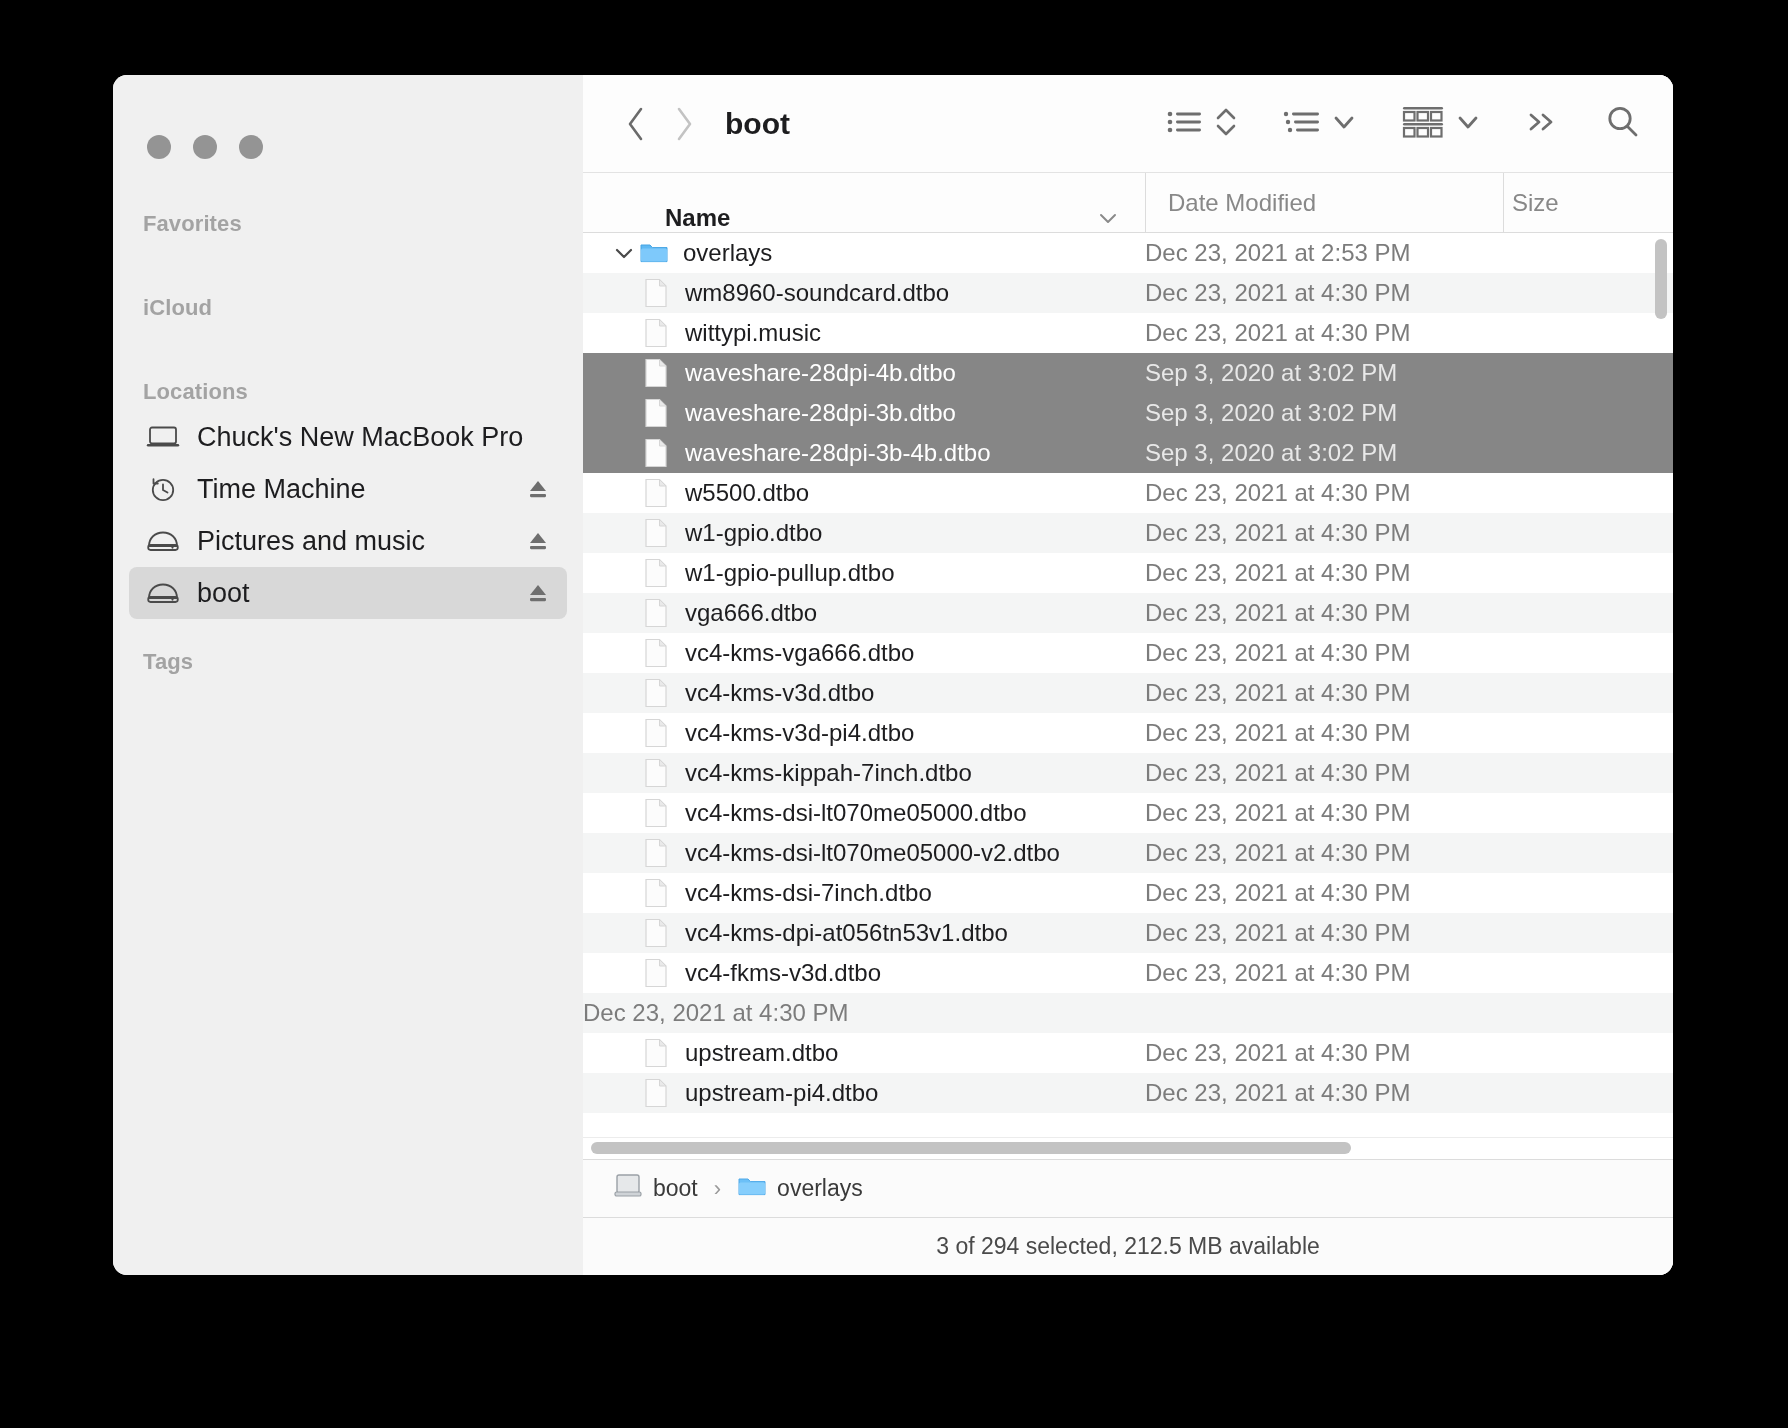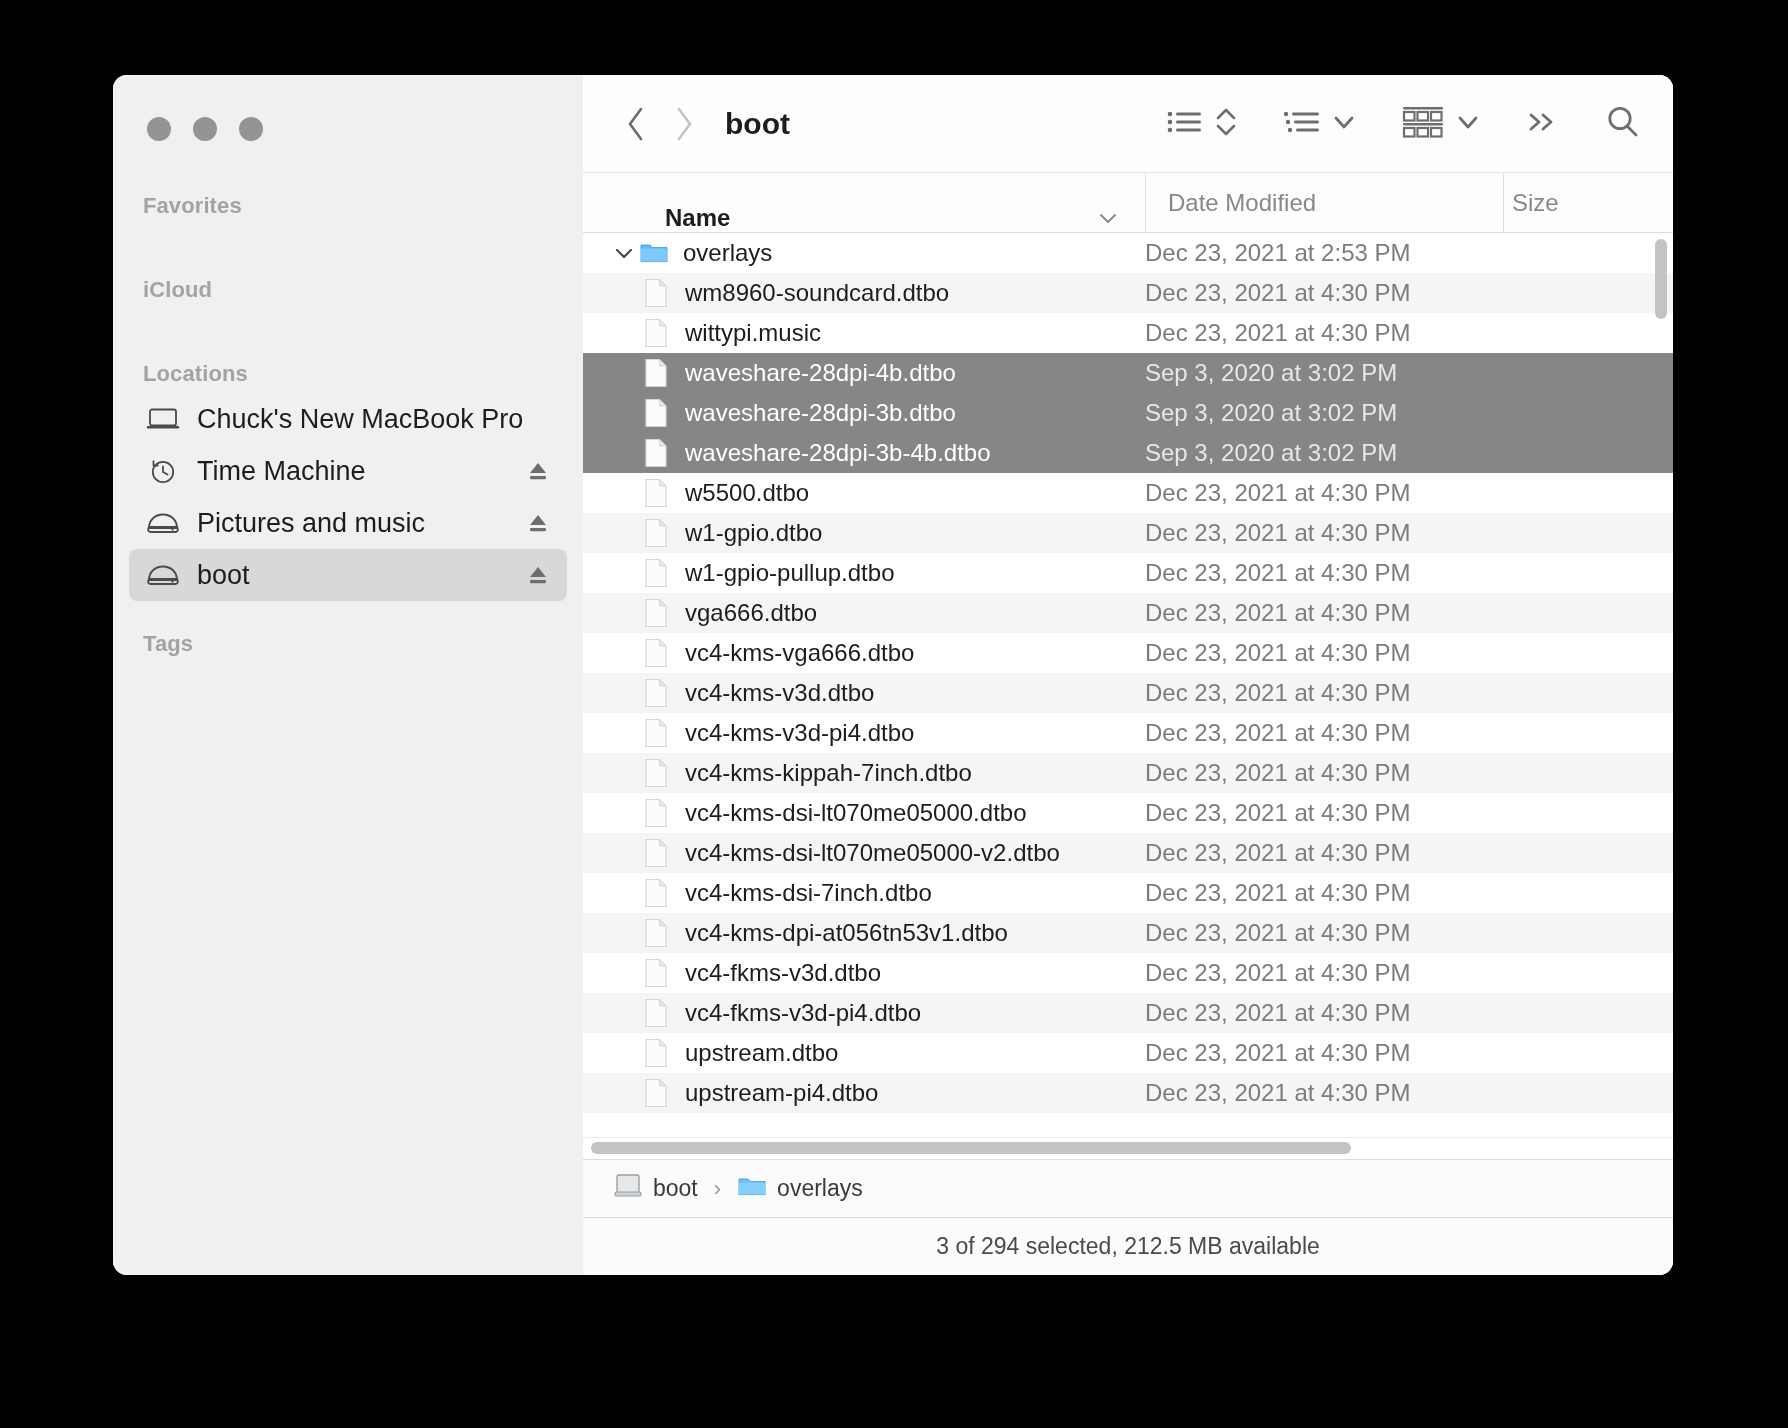--- a/index.html
+++ b/index.html
@@ -20,21 +20,21 @@
     display: flex;
     box-shadow: 0 22px 60px rgba(0,0,0,.55);
     background: #fff;
   }
 
   
   .sidebar {
     width: 470px;
     background: #f0f0f0;
     flex: 0 0 470px;
-    padding-top: 6px;
+    padding-top: 24px;
     position: relative;
   }
   .traffic {
     display: flex; gap: 22px;
     padding: 36px 0 0 34px;
   }
   .light { width: 24px; height: 24px; border-radius: 50%; background: #949494; }
   .sb-header {
     font-size: 22px;
     font-weight: bold;
@@ -588,29 +588,20 @@
                     <path d="M3 1.5 h13.5 L23 8 v20.5 H3 Z" fill="#fcfcfc" stroke="#d6d6d6" stroke-width="1.2"></path>
                     <path d="M16.5 1.5 V8 H23 Z" fill="#e9e9e9" stroke="#d6d6d6" stroke-width="1"></path>
                   </svg>
                 </span>
                 <span>vc4-fkms-v3d.dtbo</span>
               </div>
               <div class="cell-date">Dec 23, 2021 at 4:30 PM</div>
               <div class="cell-size"></div>
             </div>
             <div class="row alt">
-              <div class="cell-name">
-                <span class="fileicon indent">
-                  <svg width="26" height="30" viewBox="0 0 26 30">
-                    <path d="M3 1.5 h13.5 L23 8 v20.5 H3 Z" fill="#fcfcfc" stroke="#d6d6d6" stroke-width="1.2"></path>
-                    <path d="M16.5 1.5 V8 H23 Z" fill="#e9e9e9" stroke="#d6d6d6" stroke-width="1"></path>
-                  </svg>
-                </span>
-                <span>vc4-fkms-v3d-pi4.dtbo</span>
-              </div>
               <div class="cell-date">Dec 23, 2021 at 4:30 PM</div>
               <div class="cell-size"></div>
             </div>
             <div class="row">
               <div class="cell-name">
                 <span class="fileicon indent">
                   <svg width="26" height="30" viewBox="0 0 26 30">
                     <path d="M3 1.5 h13.5 L23 8 v20.5 H3 Z" fill="#fcfcfc" stroke="#d6d6d6" stroke-width="1.2"></path>
                     <path d="M16.5 1.5 V8 H23 Z" fill="#e9e9e9" stroke="#d6d6d6" stroke-width="1"></path>
                   </svg>

